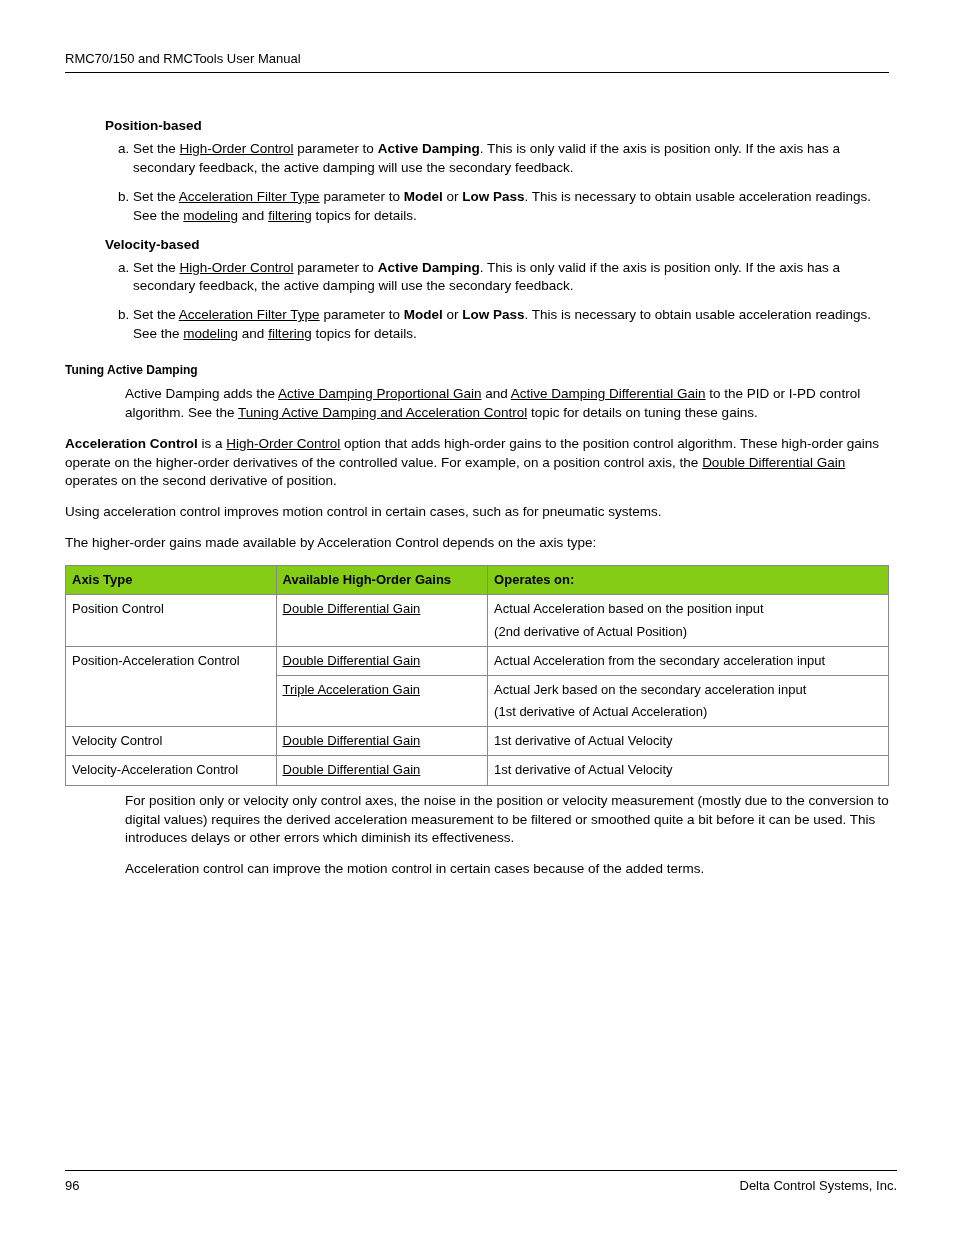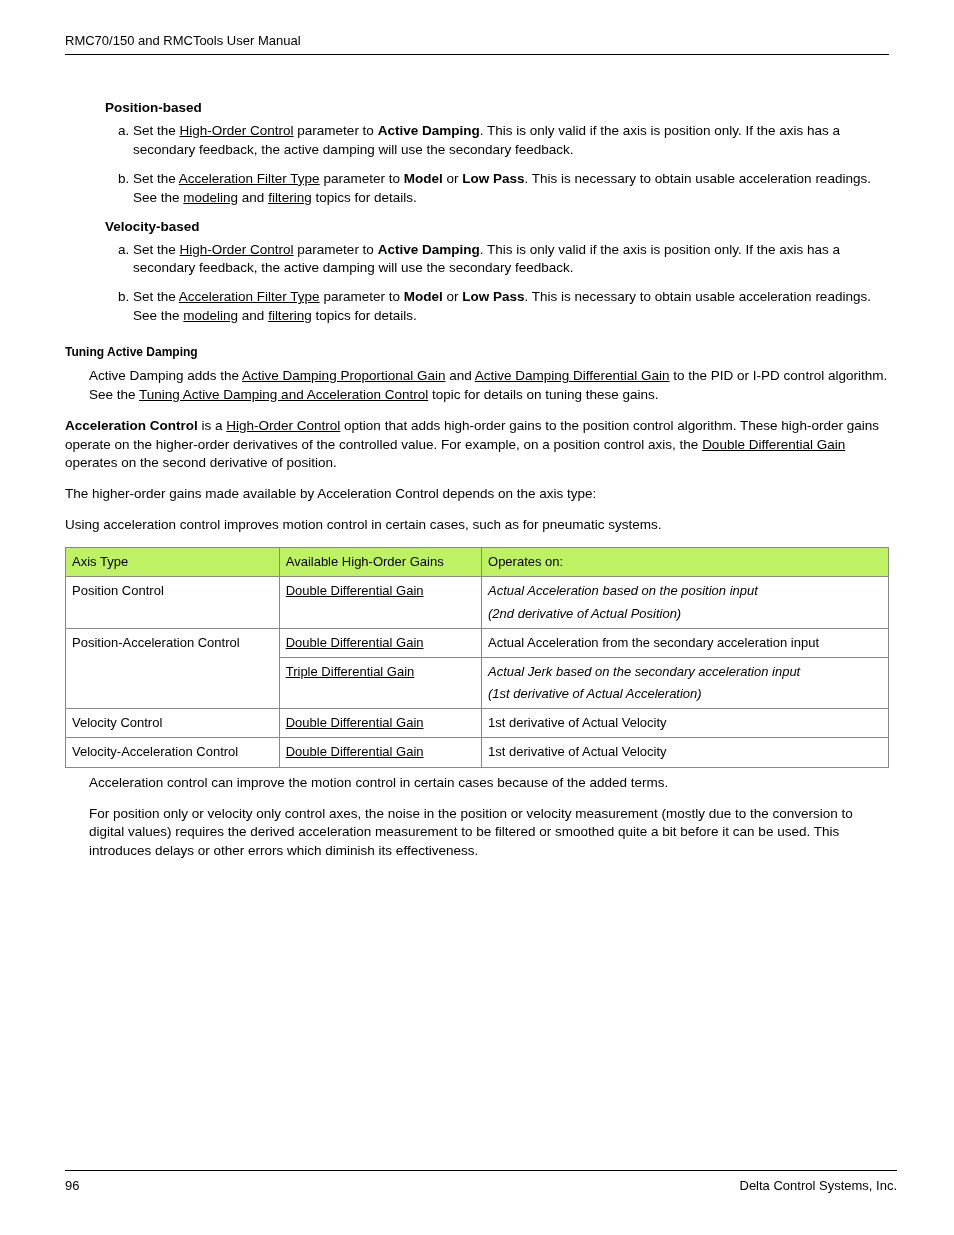--- a/index.html
+++ b/index.html
@@ -8,21 +8,21 @@
     padding: 0;
     font-family: Verdana, Geneva, sans-serif;
     font-size: 13.5px;
     color: #000;
     background: #fff;
     line-height: 1.4;
   }
   .page {
     width: 954px;
     min-height: 1235px;
-    padding: 32px 65px 40px 65px;
+    padding: 50px 65px 40px 65px;
     position: relative;
   }
   .header-line {
     border-bottom: 1px solid #000;
     padding-bottom: 4px;
     margin-bottom: 44px;
     font-size: 13px;
   }
   .content { padding-left: 40px; }
   .subhead {
@@ -36,21 +36,21 @@
     padding-left: 28px;
   }
   ol.letter li { margin-bottom: 10px; }
   .u { text-decoration: underline; }
   .b { font-weight: bold; }
   h3.section {
     font-size: 12px;
     font-weight: bold;
     margin: 18px 0 6px 0;
   }
-  .indent { margin-left: 24px; }
+  .indent { margin-left: 60px; }
   .indent p { margin: 6px 0 12px 0; }
   h2.bigsection {
     font-family: Verdana, Geneva, sans-serif;
     font-weight: normal;
     font-size: 23px;
     margin: 54px 0 28px 0;
   }
   .flow p { margin: 8px 0 12px 0; }
   table.gains {
     border-collapse: collapse;
@@ -58,24 +58,24 @@
     margin-top: 4px;
     font-size: 13px;
   }
   table.gains th, table.gains td {
     border: 1px solid #888;
     padding: 5px 6px;
     text-align: left;
     vertical-align: top;
   }
   table.gains th {
-    background: #bef264;
-    font-weight: normal;
+    background: #84cc16;
+    font-weight: bold;
   }
-  .cellstack div { margin-bottom: 4px; font-style: italic; }
+  .cellstack div { margin-bottom: 4px; }
   .cellstack div:last-child { margin-bottom: 0; }
   .footer {
     position: absolute;
     bottom: 40px;
     left: 65px;
     right: 57px;
     border-top: 1px solid #000;
     padding-top: 6px;
     font-size: 13px;
     display: flex;
@@ -116,22 +116,22 @@
     <p>
       <span>Active Damping adds the </span><span class="u">Active Damping Proportional Gain</span><span> and </span><span class="u">Active Damping Differential Gain</span><span> to the PID or I-PD control algorithm. See the </span><span class="u">Tuning Active Damping and Acceleration Control</span><span> topic for details on tuning these gains.</span>
     </p>
   </div>
 
 
   <div class="flow">
     <p>
       <span class="b">Acceleration Control</span><span> is a </span><span class="u">High-Order Control</span><span> option that adds high-order gains to the position control algorithm. These high-order gains operate on the higher-order derivatives of the controlled value. For example, on a position control axis, the </span><span class="u">Double Differential Gain</span><span> operates on the second derivative of position.</span>
     </p>
+    <p>Using acceleration control improves motion control in certain cases, such as for pneumatic systems.</p>
     <p>The higher-order gains made available by Acceleration Control depends on the axis type:</p>
-    <p>Using acceleration control improves motion control in certain cases, such as for pneumatic systems.</p>
 
     <table class="gains">
       <tbody>
           <tr>
         <th>Axis Type</th>
         <th>Available High-Order Gains</th>
         <th>Operates on:</th>
       </tr>
       <tr>
         <td>Position Control</td>
@@ -142,21 +142,21 @@
                 <div>(2nd derivative of Actual Position)</div>
               </div>
             </td>
       </tr>
       <tr>
         <td rowspan="2">Position-Acceleration Control</td>
         <td><span class="u">Double Differential Gain</span></td>
         <td>Actual Acceleration from the secondary acceleration input</td>
       </tr>
       <tr>
-        <td><span class="u">Triple Differential Gain</span></td>
+        <td><span class="u">Triple Acceleration Gain</span></td>
         <td>
               <div class="cellstack">
                 <div>Actual Jerk based on the secondary acceleration input</div>
                 <div>(1st derivative of Actual Acceleration)</div>
               </div>
             </td>
       </tr>
       <tr>
         <td>Velocity Control</td>
         <td><span class="u">Double Differential Gain</span></td>
@@ -165,21 +165,21 @@
       <tr>
         <td>Velocity-Acceleration Control</td>
         <td><span class="u">Double Differential Gain</span></td>
         <td>1st derivative of Actual Velocity</td>
       </tr>
     </tbody>
       </table>
   </div>
 
   <div class="indent">
+    <p>For position only or velocity only control axes, the noise in the position or velocity measurement (mostly due to the conversion to digital values) requires the derived acceleration measurement to be filtered or smoothed quite a bit before it can be used. This introduces delays or other errors which diminish its effectiveness.</p>
     <p>Acceleration control can improve the motion control in certain cases because of the added terms.</p>
-    <p>For position only or velocity only control axes, the noise in the position or velocity measurement (mostly due to the conversion to digital values) requires the derived acceleration measurement to be filtered or smoothed quite a bit before it can be used. This introduces delays or other errors which diminish its effectiveness.</p>
   </div>
 
   <div class="footer">
     <span>96</span>
     <span>Delta Control Systems, Inc.</span>
   </div>
 </div>
 
 </body></html>

